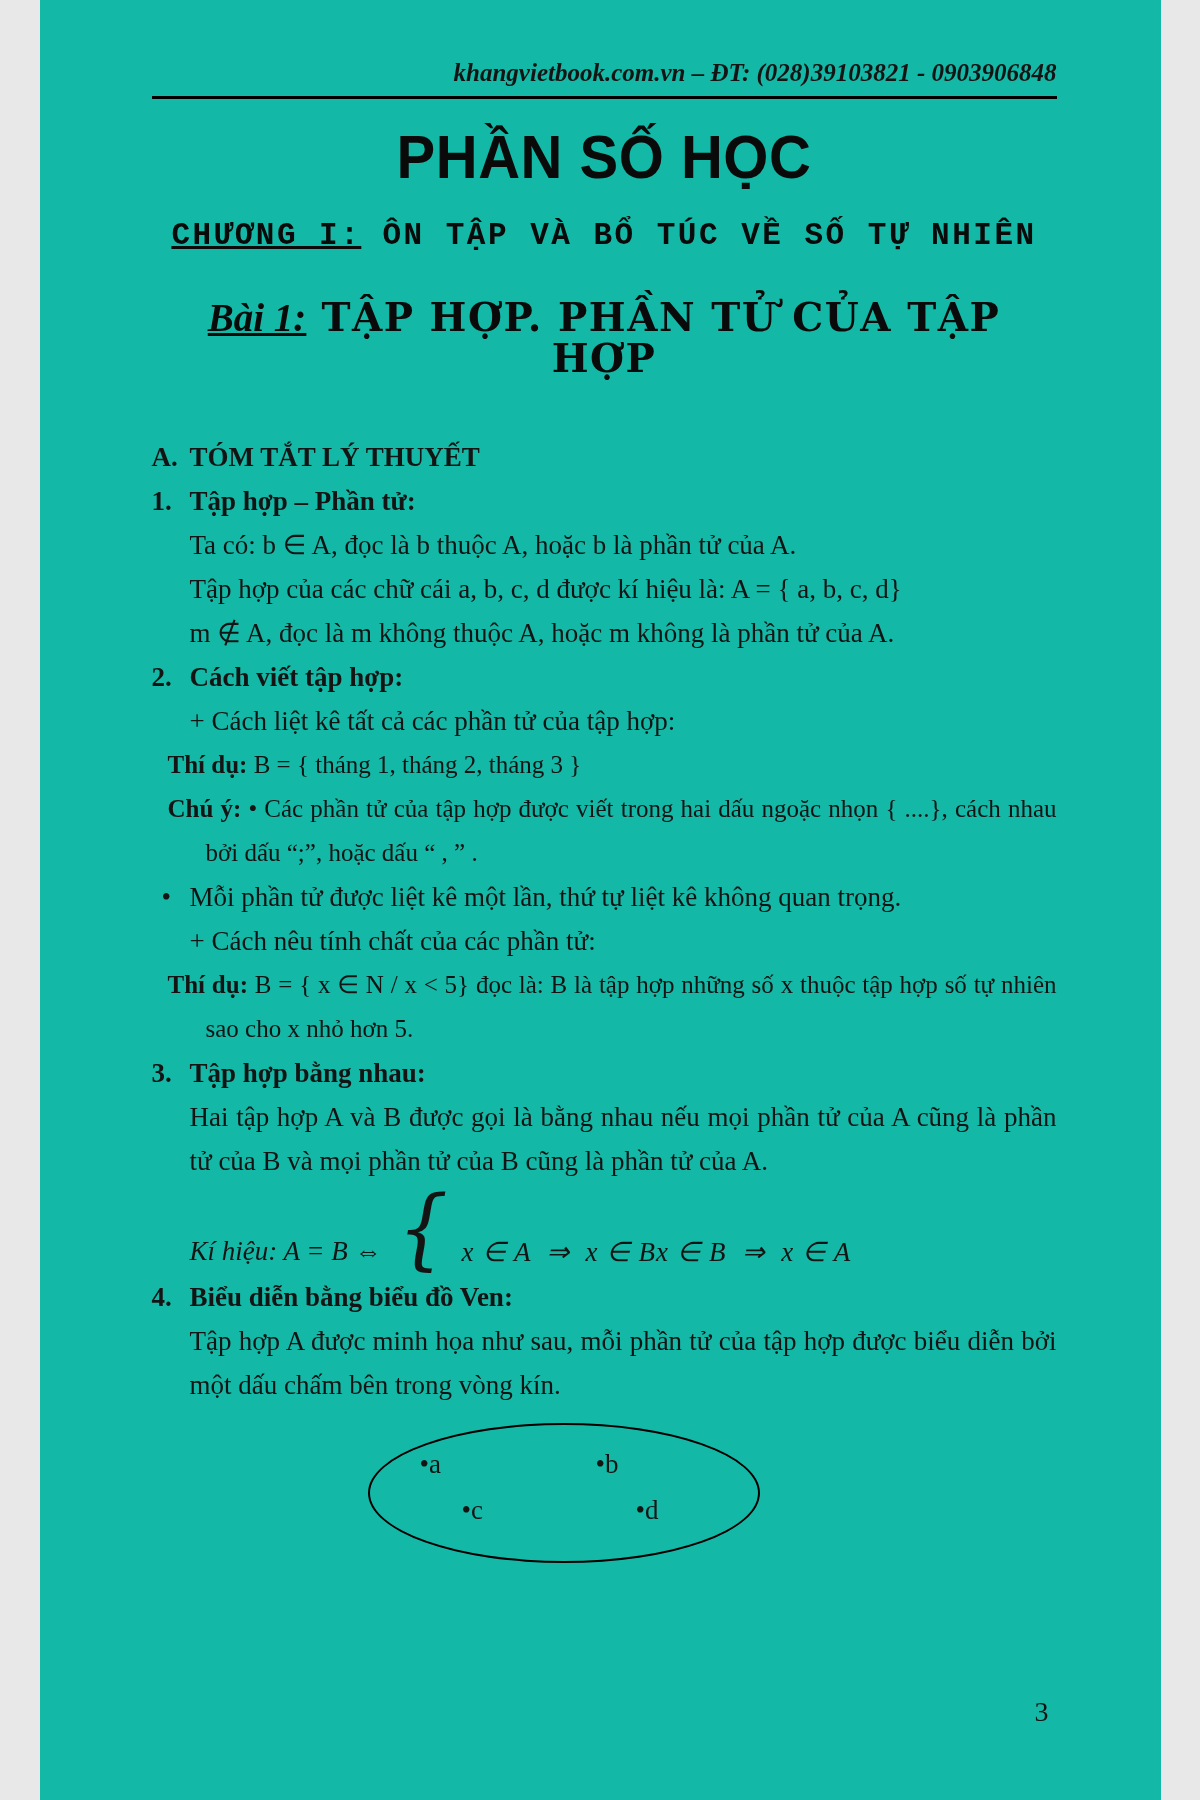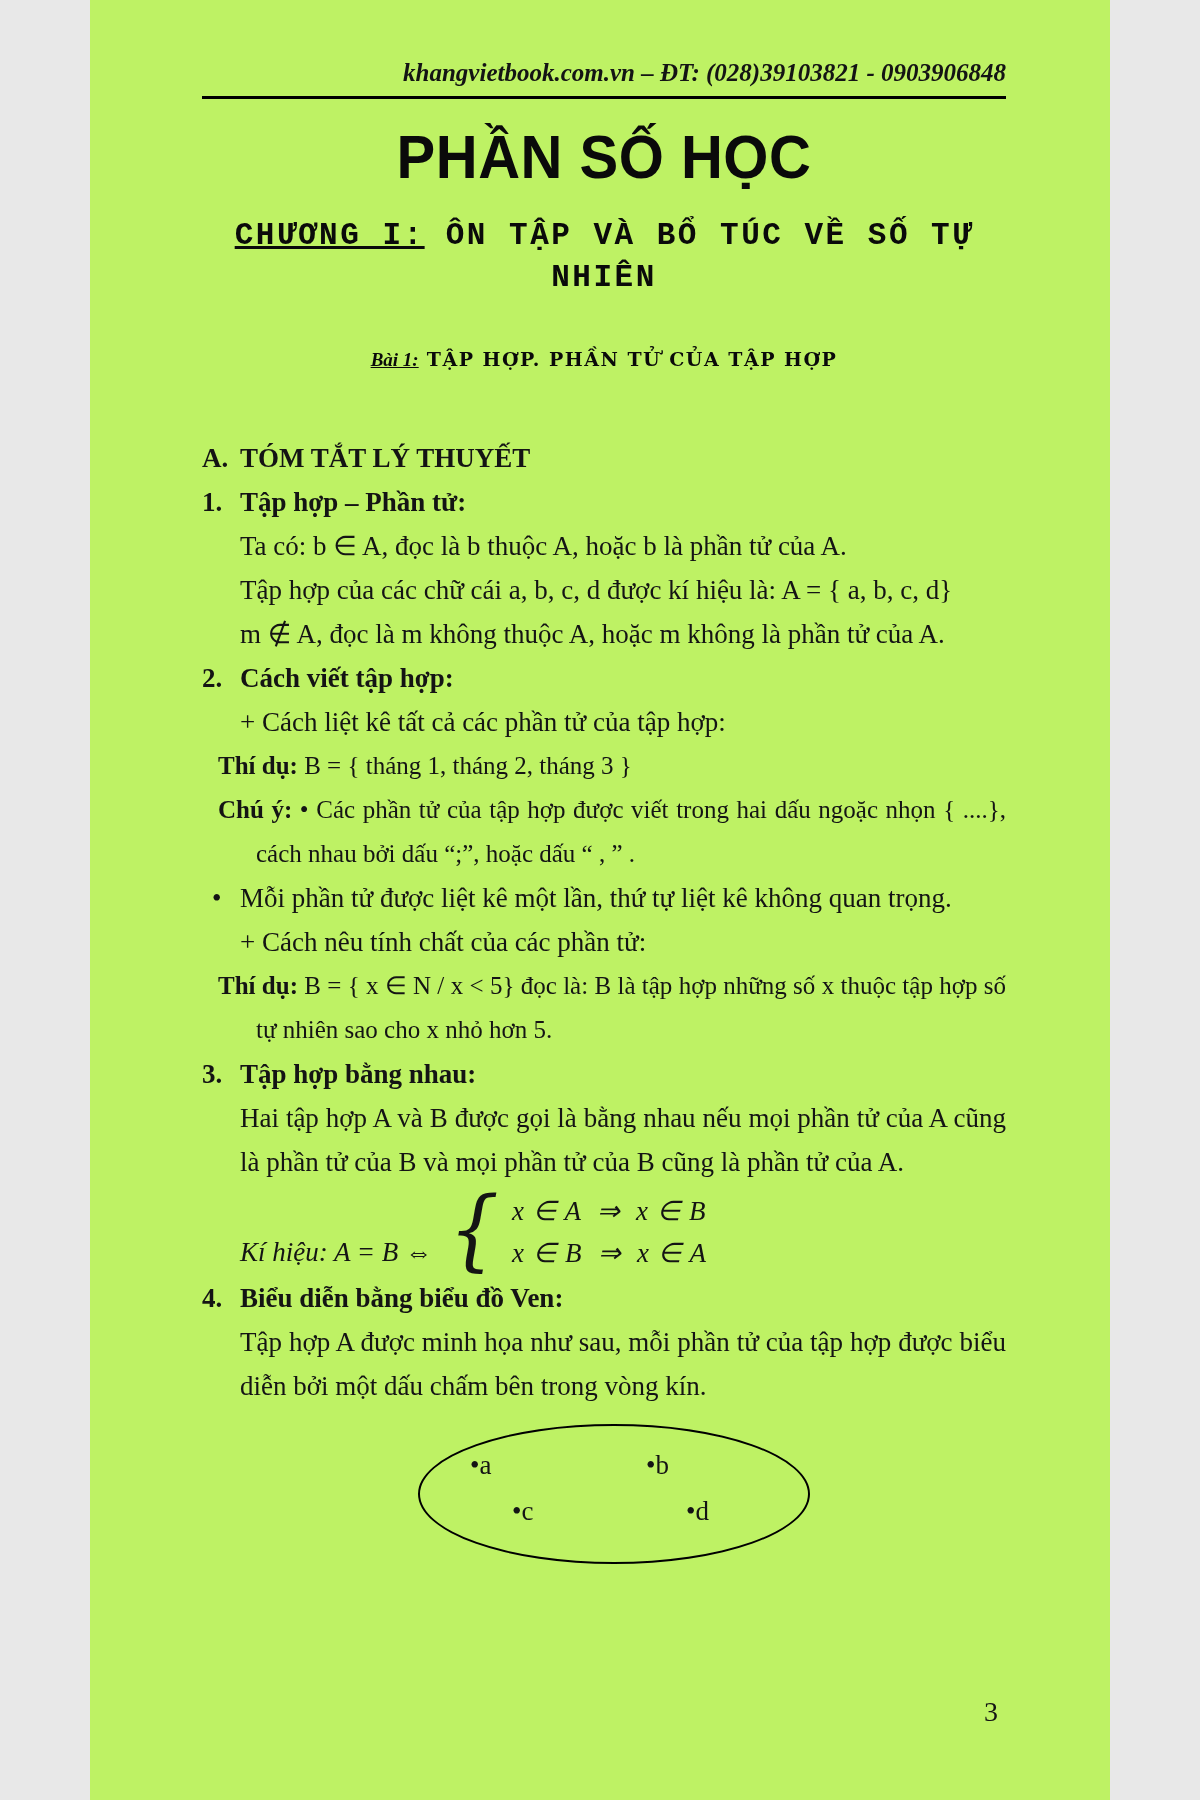--- a/index.html
+++ b/index.html
@@ -1,19 +1,19 @@
 <!DOCTYPE html>
 <html><head>
 <meta charset="utf-8">
 <style>
   * { margin:0; padding:0; box-sizing:border-box; }
   html,body { background:#e8e8e8; }
   .page {
-    position:relative; width:1020px; height:1800px; margin:0 auto;
-    background:#bef264; color:#141414;
+    position:relative; width:1121px; height:1800px; margin:0 auto;
+    background:#14b8a6; color:#141414;
     font-family:"Liberation Serif", serif;
     overflow:hidden;
   }
   .content { padding:58px 104px 0 112px; }
 
   .header-contact {
     text-align:right; font-style:italic; font-weight:bold;
     font-size:25px; line-height:30px;
   }
   .header-rule { border-top:3px solid #000; margin-top:8px; }
@@ -23,21 +23,21 @@
     font-weight:bold; font-size:58px; line-height:64px; margin-top:26px;
     transform:scaleY(1.06); letter-spacing:0.5px; color:#0a0a0a;
   }
   .chapter {
     text-align:center; font-family:Liberation Mono, monospace;
     font-weight:bold; font-size:31px; line-height:42px; margin-top:26px;
     letter-spacing:2.5px; color:#0a0a0a;
   }
   .chapter .ch-label { text-decoration:underline; }
   .lesson {
-    text-align:center; font-size:19px; line-height:40px; margin-top:40px;
+    text-align:center; font-size:39px; line-height:40px; margin-top:40px;
     color:#0a0a0a;
   }
   .lesson .ls-label { font-style:italic; font-weight:bold; text-decoration:underline; }
   .lesson .ls-title { font-family:"DejaVu Serif", serif; font-weight:bold; letter-spacing:1.5px; }
 
   .sec-a { font-weight:bold; font-size:27px; line-height:44px; margin-top:56px; display:flex; }
   .sec-heading { font-weight:bold; font-size:27px; line-height:44px; display:flex; }
   .num { flex:0 0 38px; }
 
   .body-p {
@@ -55,21 +55,21 @@
   .equation {
     margin:2px 0 2px 38px; display:flex; align-items:flex-end;
     font-size:27px;
     font-style:italic;
   }
   .eq-label { line-height:44px; }
   .brace {
     font-family:"DejaVu Serif", serif; font-size:88px; font-weight:400;
     line-height:88px; margin:0 10px 0 14px; transform:scaleX(0.9);
   }
-  .eq-lines { display:flex; flex-direction:column; }
+  .eq-lines { display:flex; flex-direction:row; }
   .eq-lines span { white-space:pre; line-height:42px; letter-spacing:1px; }
 
   .ven-wrap { position:relative; width:392px; height:140px; margin:16px 0 8px 216px; }
   .ven-ellipse {
     position:absolute; left:0; top:0; width:392px; height:140px;
     border:2px solid #000; border-radius:50%;
   }
   .vp { position:absolute; font-size:27px; line-height:30px; }
   .vp-a { left:52px;  top:26px; }
   .vp-b { left:228px; top:26px; }

